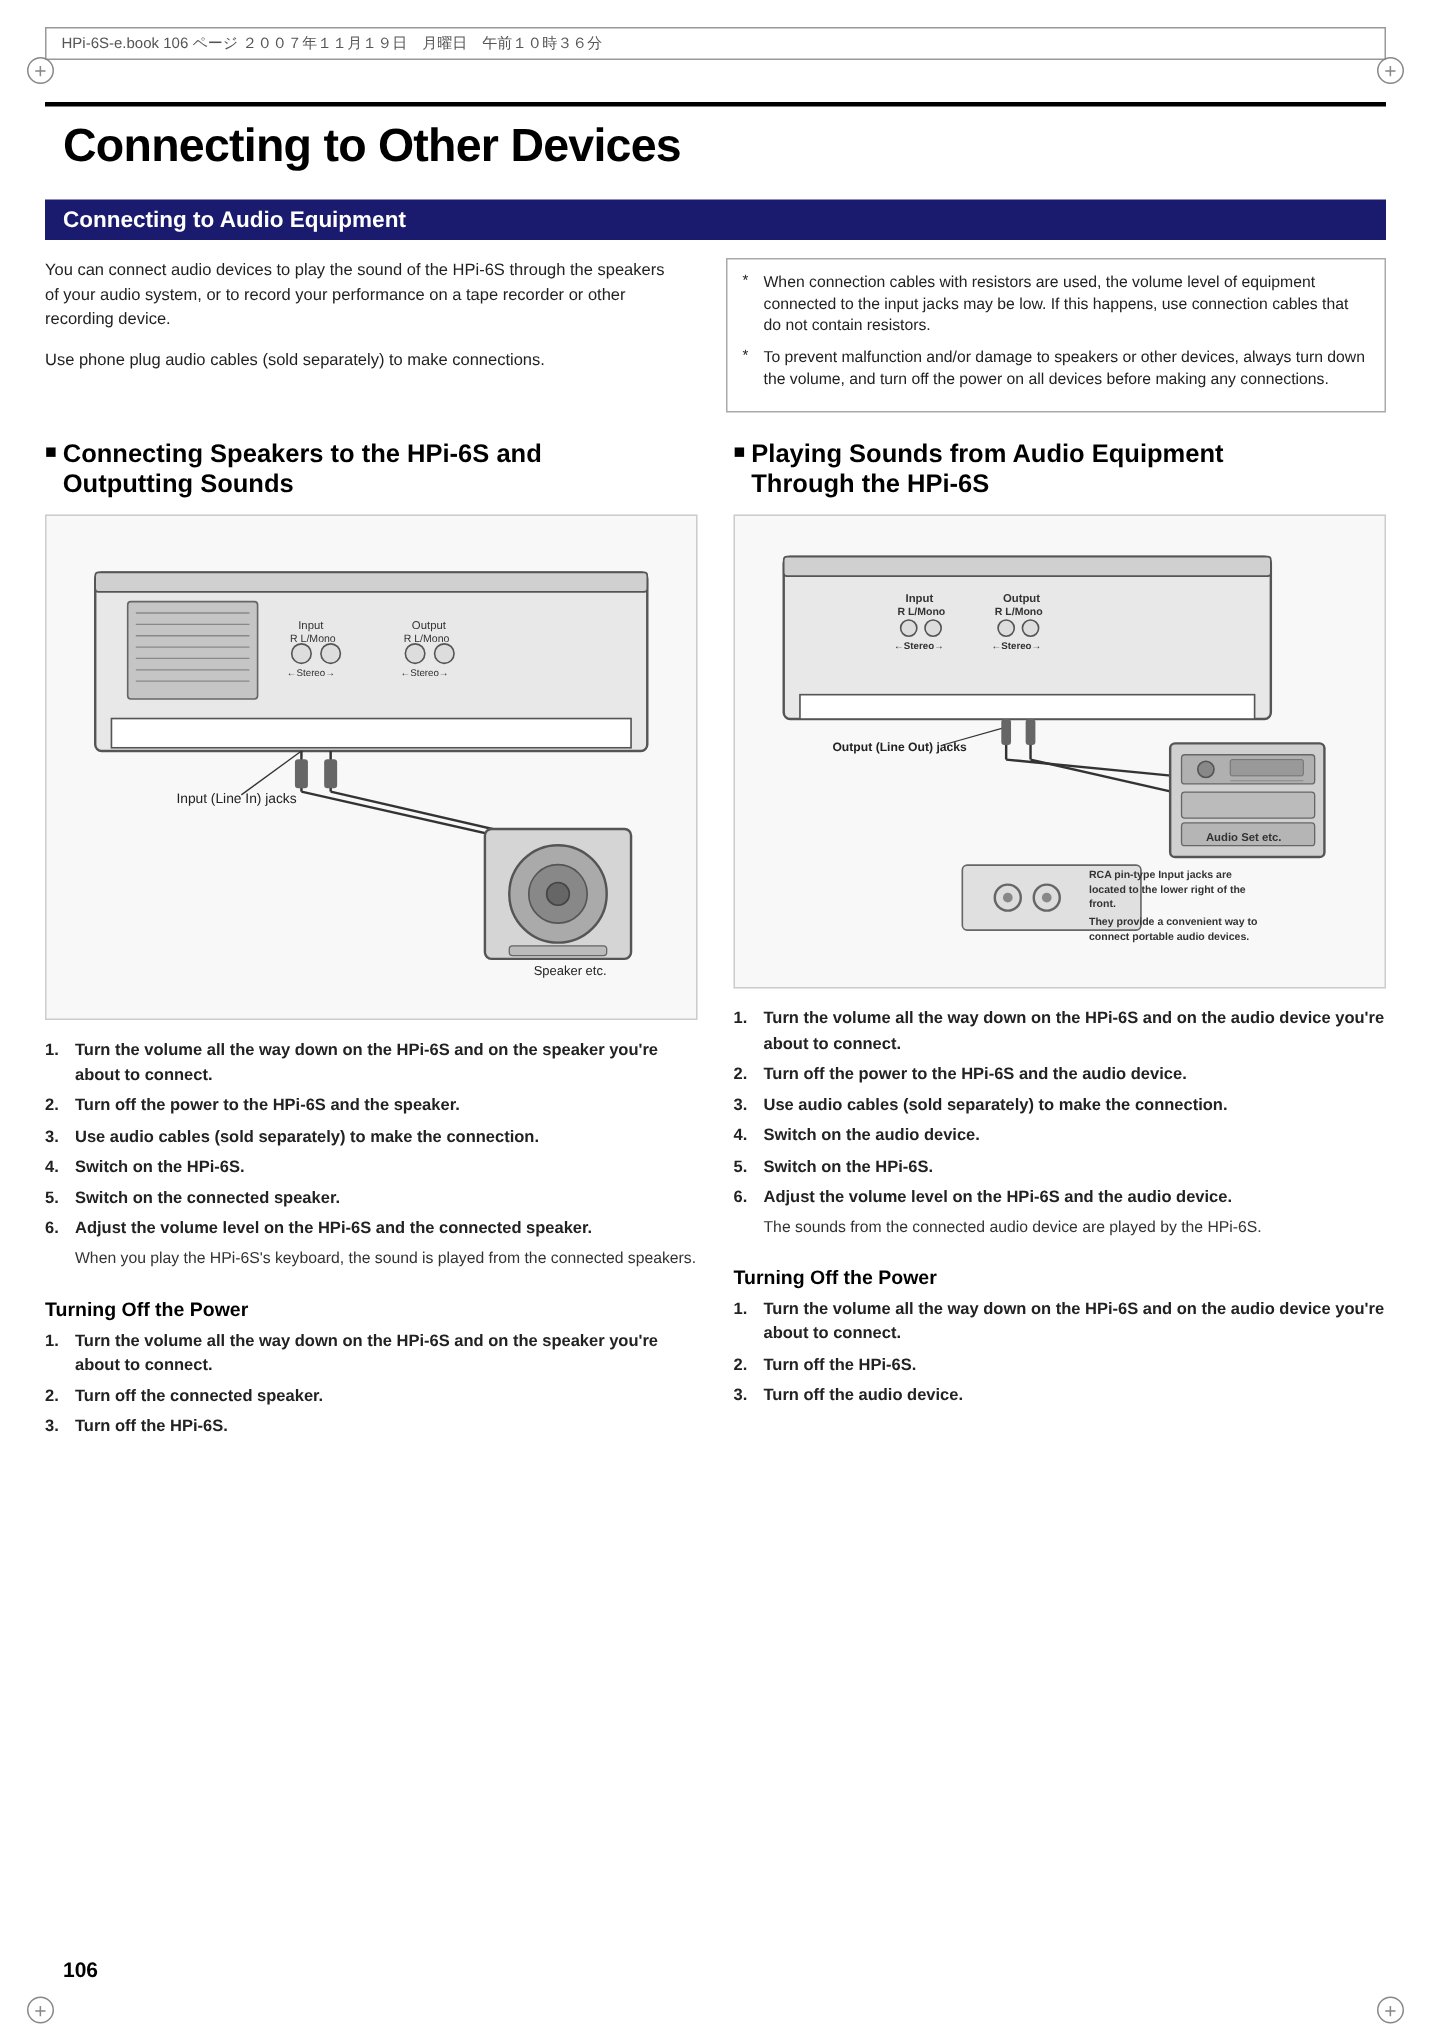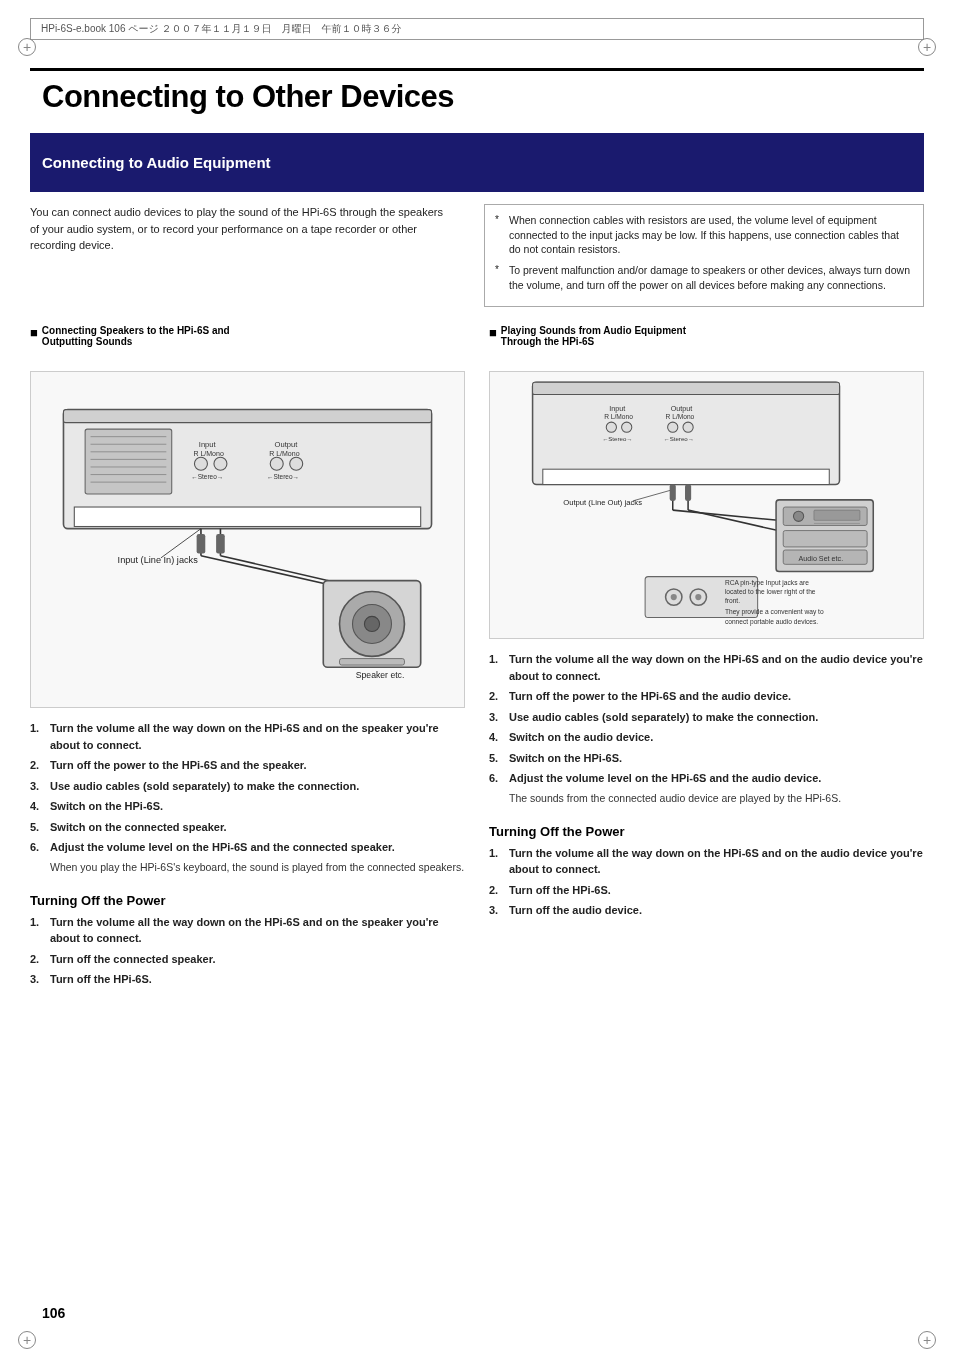--- a/index.html
+++ b/index.html
@@ -63,21 +63,21 @@
       color: #000;
       letter-spacing: -0.5px;
       padding-left: 12px;
     }
     
     .section-header {
       background: #1a1a6e;
       color: #fff;
       font-size: 15px;
       font-weight: bold;
-      padding: 21px 12px;
+      padding: 5px 12px;
       margin: 18px 30px 0 30px;
     }
     
     .intro-row {
       display: flex;
       margin: 12px 30px 0 30px;
       gap: 36px;
     }
     .intro-left {
       flex: 1;
@@ -100,45 +100,46 @@
       gap: 24px;
     }
     .col-left {
       flex: 1;
     }
     .col-right {
       flex: 1;
     }
     
     .subsection-heading {
-      font-size: 10px;
+      font-size: 17px;
       font-weight: bold;
       color: #000;
-      margin-bottom: 24px;
+      margin-bottom: 10px;
       display: flex;
       align-items: flex-start;
       gap: 4px;
     }
     .subsection-heading::before {
       content: '■';
       font-size: 13px;
     }
     
     .diagram-area {
       border: 1px solid #ccc;
       background: #f8f8f8;
       margin-bottom: 12px;
       position: relative;
       overflow: hidden;
     }
     .diagram-left {
       height: 337px;
     }
     .diagram-right {
-      height: 268px;
+      height: 316px;
+      font-weight: bold;
     }
     
     .diagram-svg {
       width: 100%;
       height: 100%;
     }
     
     .step-list {
       font-size: 11px;
       line-height: 1.5;
@@ -214,20 +215,21 @@
 
   <div class="main-title-area">
     <div class="main-title">Connecting to Other Devices</div>
   </div>
 
   <div class="section-header">Connecting to Audio Equipment</div>
 
   <div class="intro-row">
     <div class="intro-left">
       <p style="margin-bottom:10px;">You can connect audio devices to play the sound of the HPi-6S through the speakers of your audio system, or to record your performance on a tape recorder or other recording device.</p>
+      <p>Use phone plug audio cables (sold separately) to make connections.</p>
     </div>
     <div class="intro-right">
       <div class="star-bullet">
         <span class="star">*</span>
         <span>When connection cables with resistors are used, the volume level of equipment connected to the input jacks may be low. If this happens, use connection cables that do not contain resistors.</span>
       </div>
       <div class="star-bullet">
         <span class="star">*</span>
         <span>To prevent malfunction and/or damage to speakers or other devices, always turn down the volume, and turn off the power on all devices before making any connections.</span>
       </div>

